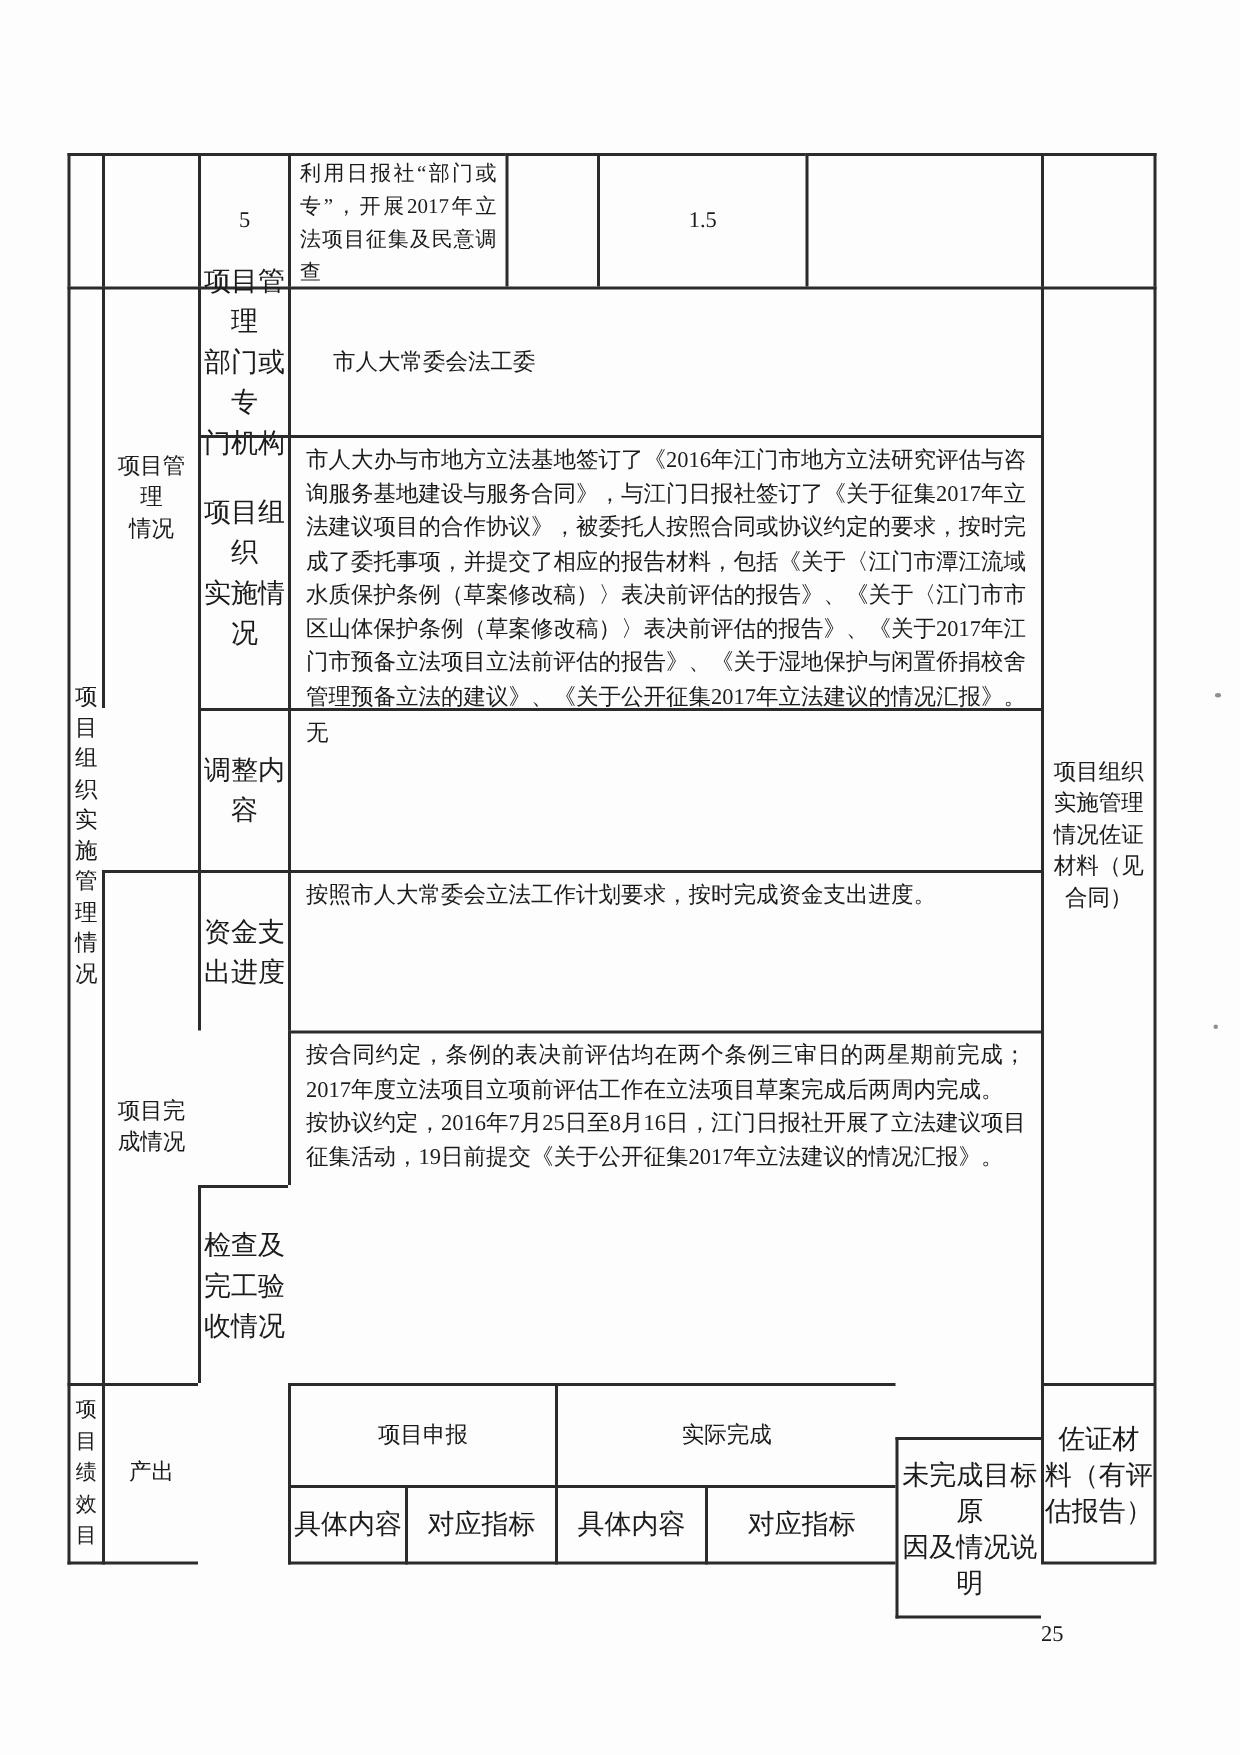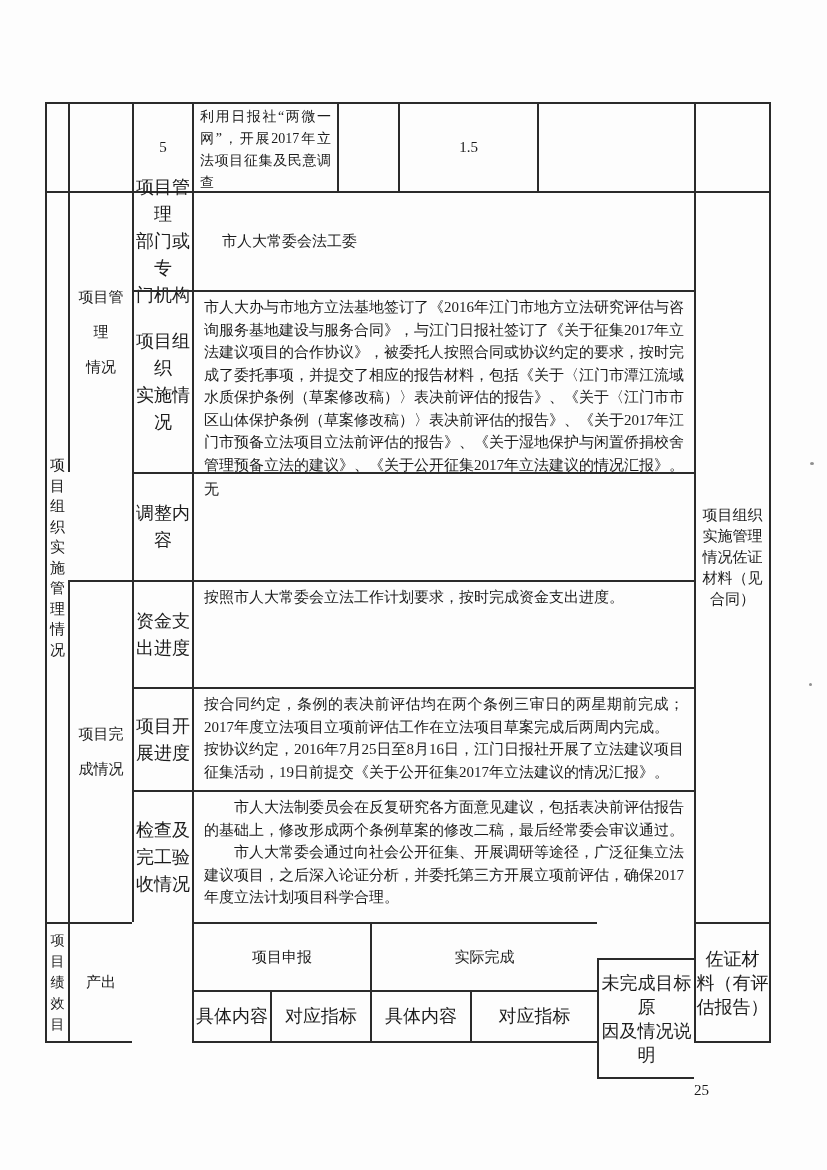--- a/index.html
+++ b/index.html
@@ -18,21 +18,21 @@
     border-left:2px solid #2b2b2b;
     background:transparent;
   }
   .br{border-right:2px solid #2b2b2b;}
   .bb{border-bottom:2px solid #2b2b2b;}
   
   .ctr{
     display:flex;align-items:center;justify-content:center;
     text-align:center;
     white-space:pre-line;
-    font-size:15px;line-height:35px;
+    font-size:15px;line-height:21px;
   }
   .sm{font-size:18px;line-height:27px;}
   
   .v{
     display:flex;align-items:center;justify-content:center;
     text-align:center;
     white-space:pre-line;
     font-size:15px;line-height:20.5px;
   }
   .v2{line-height:21px;font-size:14px;}
@@ -55,21 +55,21 @@
   .speck{position:absolute;background:#8f8f8f;border-radius:50%;}
 </style>
 </head>
 <body>
 
 <div class="page">
 
   <div class="c" style="left:45px;top:102px;width:23px;height:89px;"></div>
   <div class="c" style="left:68px;top:102px;width:64px;height:89px;"></div>
   <div class="c num" style="left:132px;top:102px;width:60px;height:89px;">5</div>
-  <div class="c txt t4" style="left:192px;top:102px;width:145px;height:89px;">利用日报社“两微一网”，开展2017年立法项目征集及民意调查</div>
+  <div class="c txt t4" style="left:192px;top:102px;width:145px;height:89px;">利用日报社“部门或专”，开展2017年立法项目征集及民意调查</div>
   <div class="c" style="left:337px;top:102px;width:61px;height:89px;"></div>
   <div class="c num" style="left:398px;top:102px;width:139px;height:89px;">1.5</div>
   <div class="c" style="left:537px;top:102px;width:157px;height:89px;"></div>
   <div class="c br" style="left:694px;top:102px;width:77px;height:89px;"></div>
 
   <div class="c v" style="left:45px;top:191px;width:23px;height:731px;">项
 目
 组
 织
 实
@@ -86,34 +86,30 @@
 成情况</div>
 
   <div class="c ctr sm" style="left:132px;top:191px;width:60px;height:99px;">项目管理
 部门或专
 门机构</div>
   <div class="c ctr sm" style="left:132px;top:290px;width:60px;height:182px;">项目组织
 实施情况</div>
   <div class="c ctr sm" style="left:132px;top:472px;width:60px;height:108px;">调整内容</div>
   <div class="c ctr sm" style="left:132px;top:580px;width:60px;height:107px;">资金支
 出进度</div>
-  <div class="c ctr sm" style="left:132px;top:687px;width:60px;height:103px;">项目开
-展进度</div>
   <div class="c ctr sm" style="left:132px;top:790px;width:60px;height:132px;">检查及
 完工验
 收情况</div>
 
   <div class="c midv" style="left:192px;top:191px;width:502px;height:99px;padding-left:28px;">市人大常委会法工委</div>
   <div class="c txt" style="left:192px;top:290px;width:502px;height:182px;">市人大办与市地方立法基地签订了《2016年江门市地方立法研究评估与咨询服务基地建设与服务合同》，与江门日报社签订了《关于征集2017年立法建议项目的合作协议》，被委托人按照合同或协议约定的要求，按时完成了委托事项，并提交了相应的报告材料，包括《关于〈江门市潭江流域水质保护条例（草案修改稿）〉表决前评估的报告》、《关于〈江门市市区山体保护条例（草案修改稿）〉表决前评估的报告》、《关于2017年江门市预备立法项目立法前评估的报告》、《关于湿地保护与闲置侨捐校舍管理预备立法的建议》、《关于公开征集2017年立法建议的情况汇报》。</div>
   <div class="c txt" style="left:192px;top:472px;width:502px;height:108px;">无</div>
   <div class="c txt" style="left:192px;top:580px;width:502px;height:107px;">按照市人大常委会立法工作计划要求，按时完成资金支出进度。</div>
   <div class="c txt" style="left:192px;top:687px;width:502px;height:103px;">按合同约定，条例的表决前评估均在两个条例三审日的两星期前完成；2017年度立法项目立项前评估工作在立法项目草案完成后两周内完成。
 按协议约定，2016年7月25日至8月16日，江门日报社开展了立法建议项目征集活动，19日前提交《关于公开征集2017年立法建议的情况汇报》。</div>
-  <div class="c txt" style="left:192px;top:790px;width:502px;height:132px;">　　市人大法制委员会在反复研究各方面意见建议，包括表决前评估报告的基础上，修改形成两个条例草案的修改二稿，最后经常委会审议通过。
-　　市人大常委会通过向社会公开征集、开展调研等途径，广泛征集立法建议项目，之后深入论证分析，并委托第三方开展立项前评估，确保2017年度立法计划项目科学合理。</div>
 
   <div class="c ctr r1 br" style="left:694px;top:191px;width:77px;height:731px;">项目组织
 实施管理
 情况佐证
 材料（见
 合同）</div>
 
   <div class="c v v2 bb" style="left:45px;top:922px;width:23px;height:121px;">项
 目
 绩

